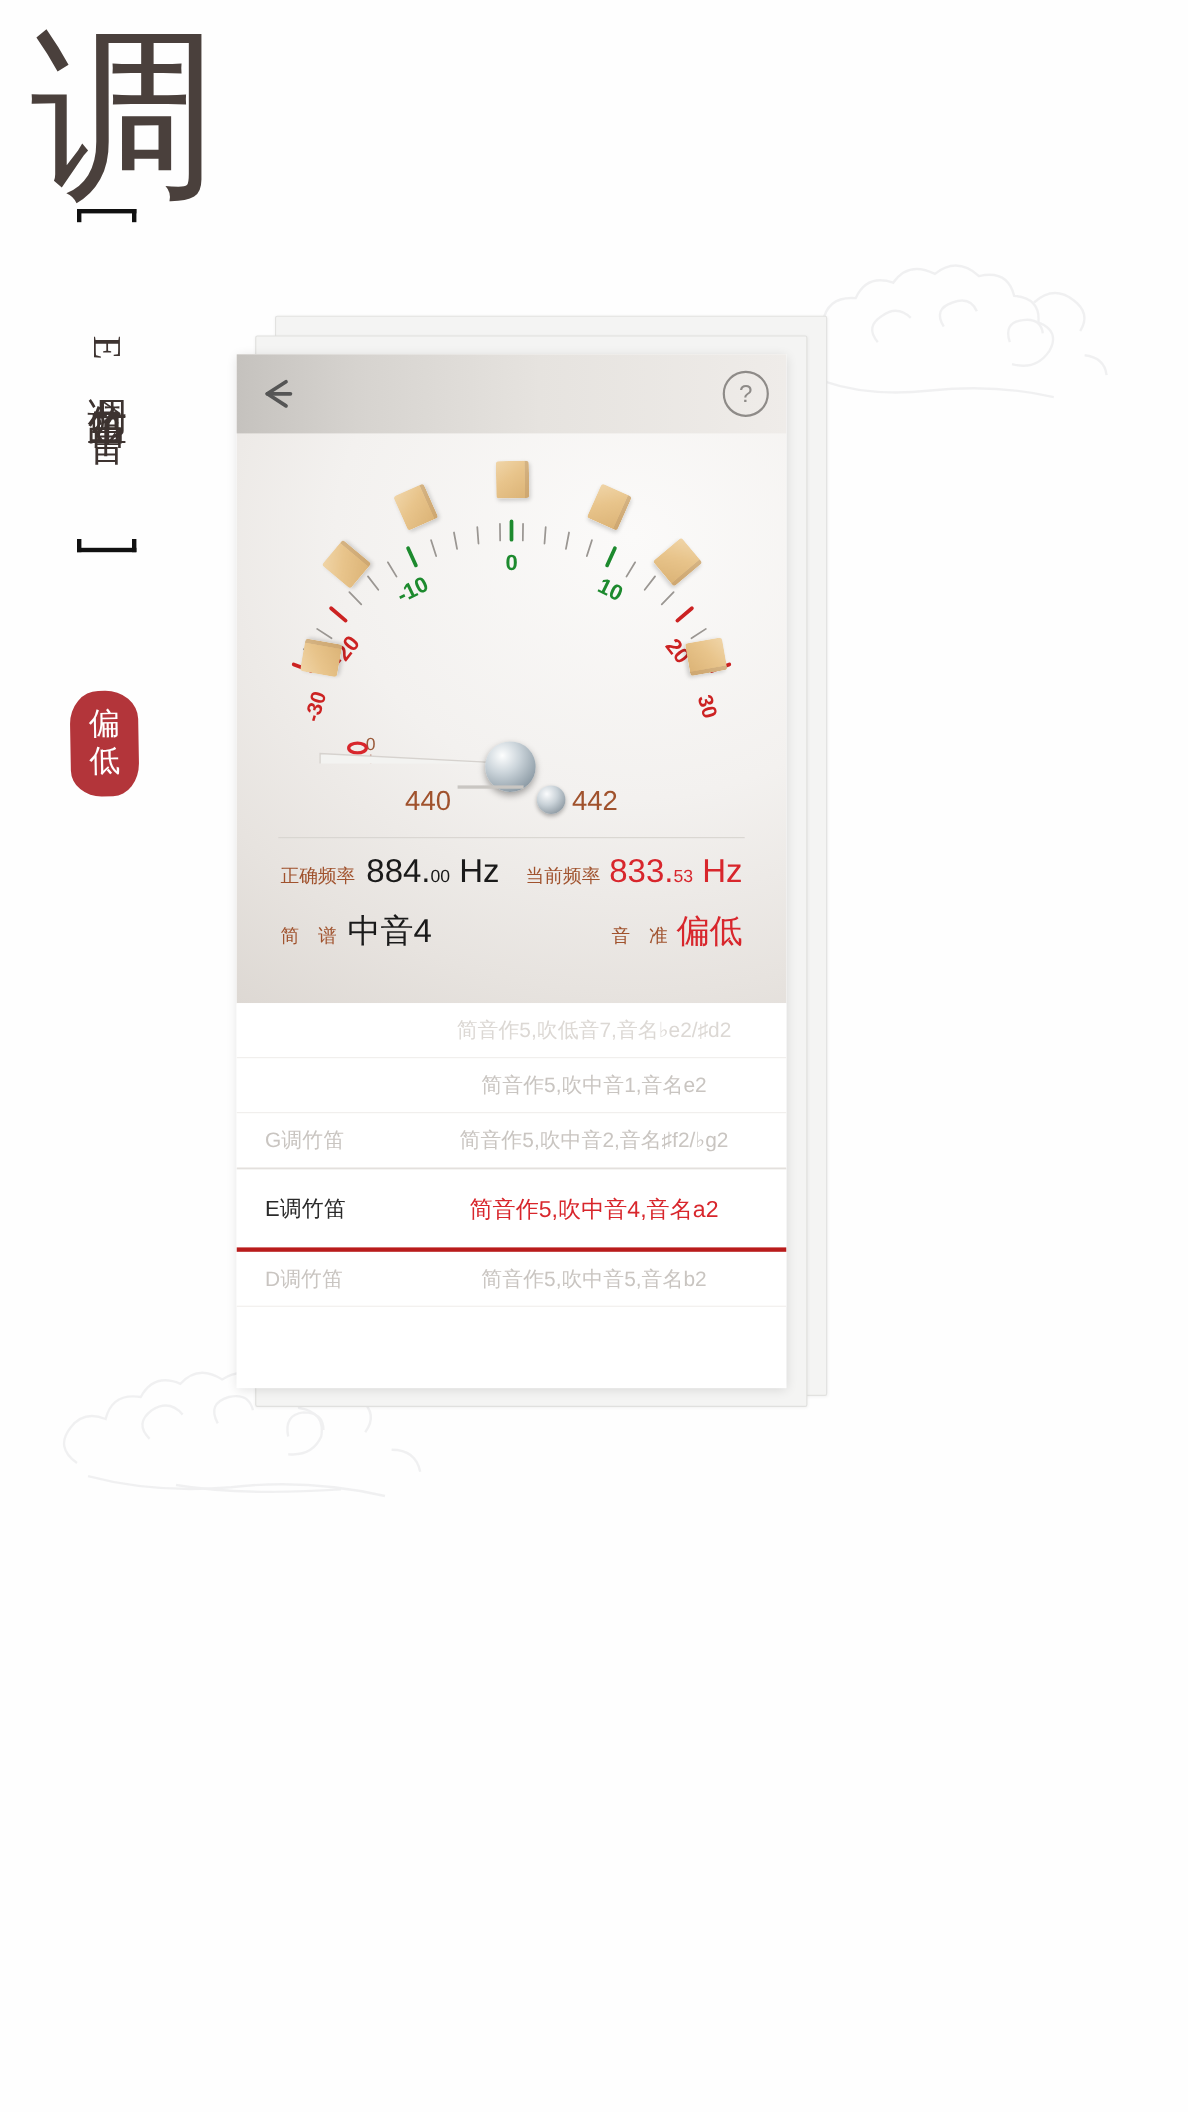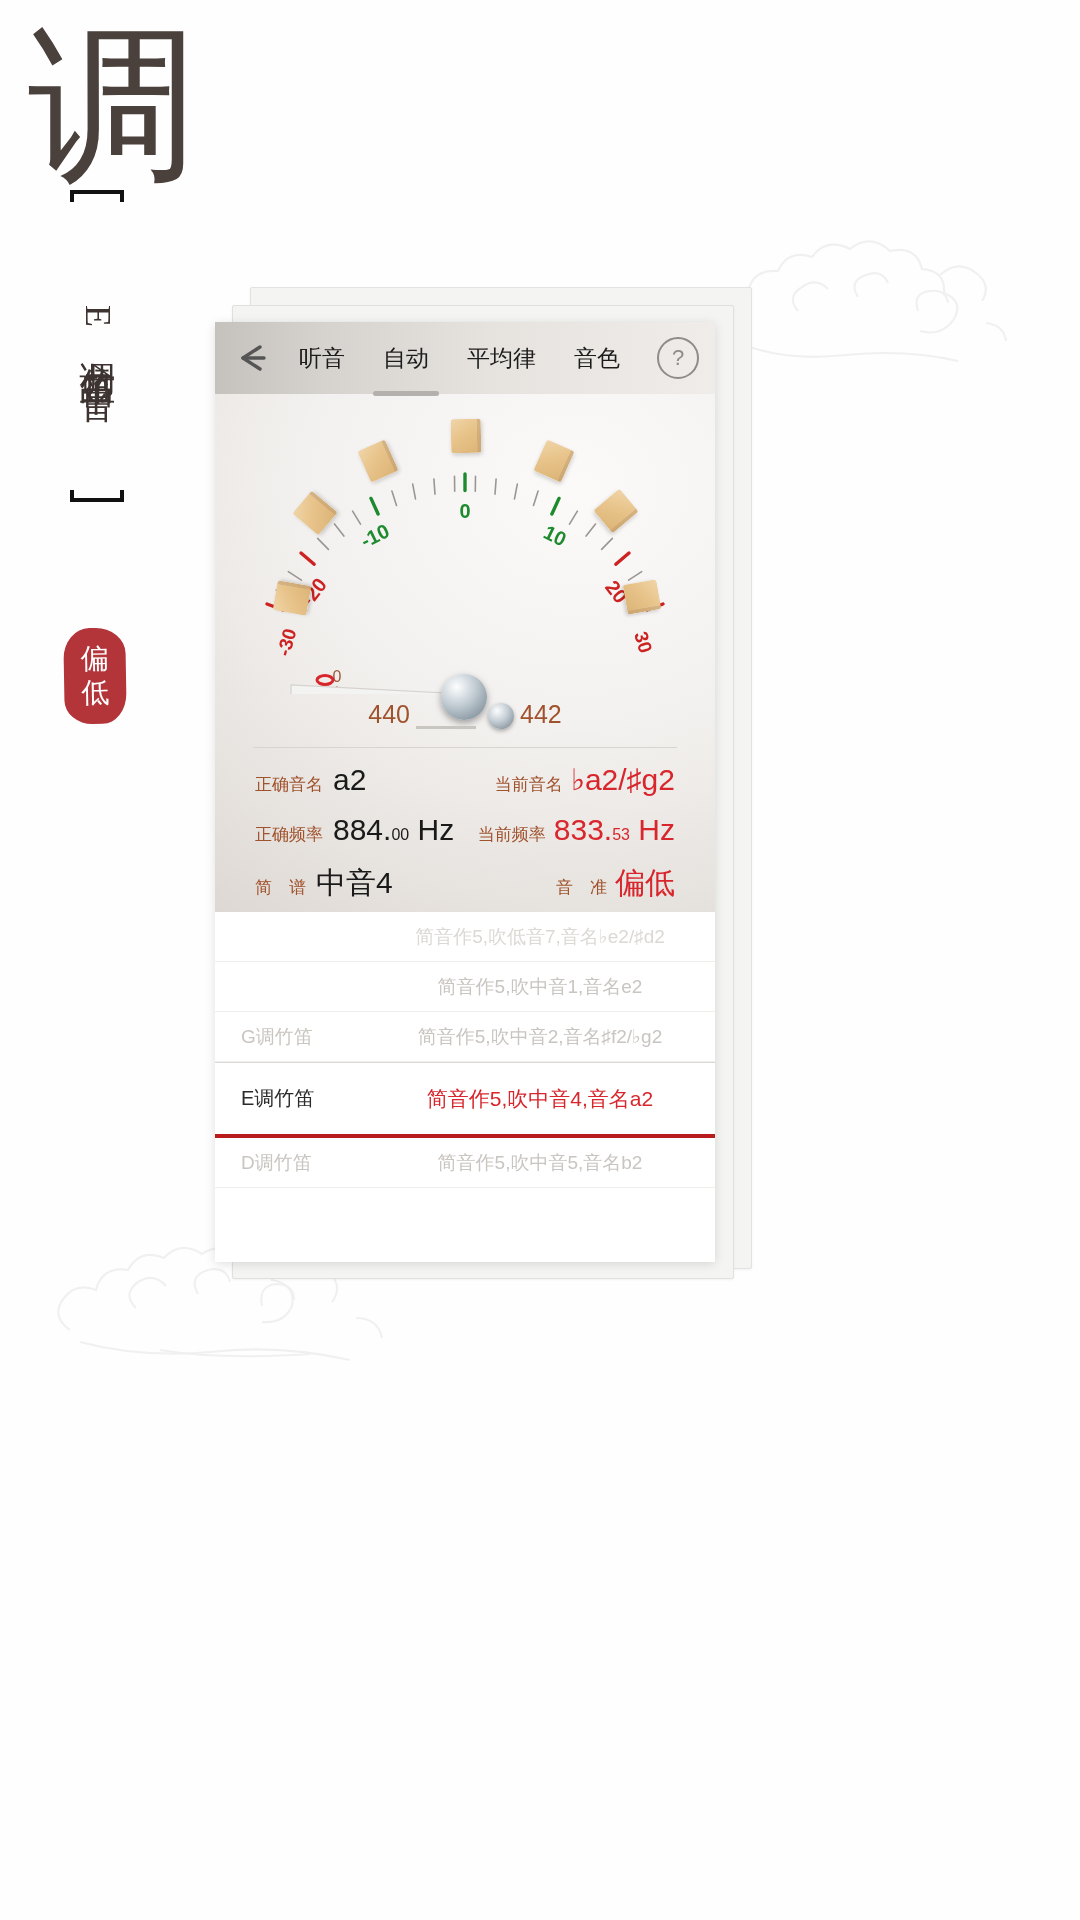--- a/index.html
+++ b/index.html
@@ -107,22 +107,22 @@
   .dial-wrap svg{position:absolute;left:0;top:0;}
   .block{
     position:absolute;width:26px;height:34px;border-radius:3px;
     background:linear-gradient(145deg,#f0d5a8 0%,#e8c48b 45%,#dcb477 100%);
     box-shadow:1px 2px 4px rgba(0,0,0,.18);
     border-right:4px solid rgba(180,140,90,.45);
   }
 
   
   .a4row{
-    display:flex;align-items:flex-end;justify-content:center;gap:0;
-    margin-top:6px;
+    display:flex;align-items:flex-start;justify-content:center;gap:0;
+    margin-top:20px;
   }
   .a4val{font-size:25px;color:#a0522d;font-family:"Liberation Sans","DejaVu Sans",sans-serif;}
   .a4track{width:60px;height:3px;background:#c9c6c2;margin:0 6px;position:relative;}
   .a4knob{
     width:26px;height:26px;border-radius:50%;
     background:radial-gradient(circle at 35% 30%,#fbfcfd 0%,#c9d2d8 40%,#8e9aa3 80%,#6f7a83 100%);
     box-shadow:0 2px 4px rgba(0,0,0,.3);margin:0 6px;cursor:pointer;
   }
 
   .divider{height:1px;background:#d8d4d0;margin:18px 38px 0 38px;}
@@ -223,26 +223,20 @@
 <div class="phone">
 
   <div class="tuner">
 
     <div class="navbar">
       <div class="back-icon">
         <svg width="40" height="30" viewBox="0 0 40 30">
           <path d="M26 4 L9 15 L26 26" fill="none" stroke="#555" stroke-width="3.4" stroke-linecap="round" stroke-linejoin="round"></path>
           <path d="M9 15 H30" stroke="#555" stroke-width="3.4" stroke-linecap="round"></path>
         </svg>
-      </div>
-      <div class="nav-tabs">
-        <div class="nav-tab">听音</div>
-        <div class="nav-tab active">自动</div>
-        <div class="nav-tab">平均律</div>
-        <div class="nav-tab">音色</div>
       </div>
       <div class="help-icon">?</div>
     </div>
 
     <div class="dial-wrap">
       <svg width="500" height="300" viewBox="0 0 500 300">
         <g stroke="#9a9692" stroke-width="1.6" stroke-linecap="round">
 
           <line x1="75.1" y1="203.3" x2="61.2" y2="196.2"></line>
           <line x1="86.4" y1="186.2" x2="73.3" y2="177.7"></line>
@@ -317,30 +311,20 @@
       <div class="a4val">440</div>
       <div class="a4track"></div>
       <div class="a4knob"></div>
       <div class="a4val">442</div>
     </div>
 
     <div class="divider"></div>
 
     <div class="info">
 
-      <div class="info-row">
-        <div class="left-cell">
-          <span class="lbl">正确音名</span>
-          <span class="val">a2</span>
-        </div>
-        <div class="right-cell">
-          <span class="lbl">当前音名</span>
-          <span class="val red">♭a2/♯g2</span>
-        </div>
-      </div>
 
       <div class="info-row">
         <div class="left-cell">
           <span class="lbl">正确频率</span>
           <span class="val"><span>884.</span><small>00</small><span> Hz</span></span>
         </div>
         <div class="right-cell">
           <span class="lbl">当前频率</span>
           <span class="val red"><span>833.</span><small>53</small><span> Hz</span></span>
         </div>

